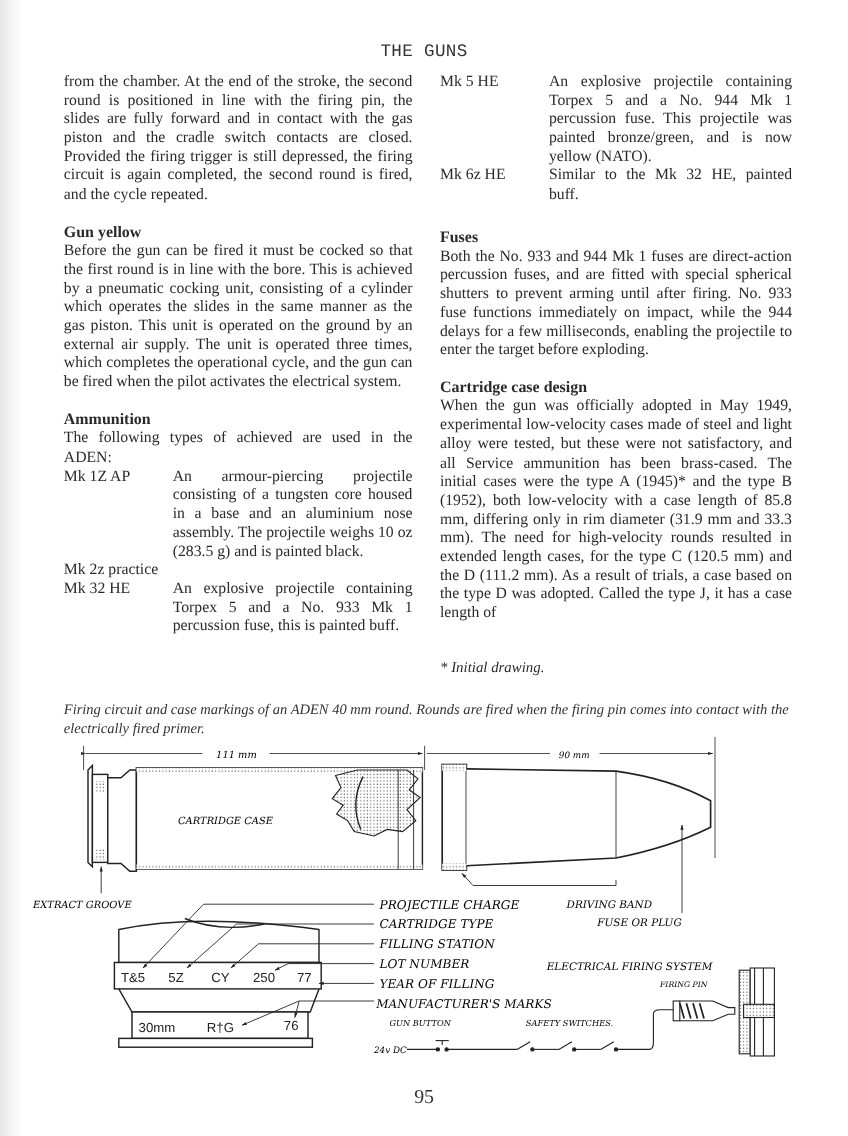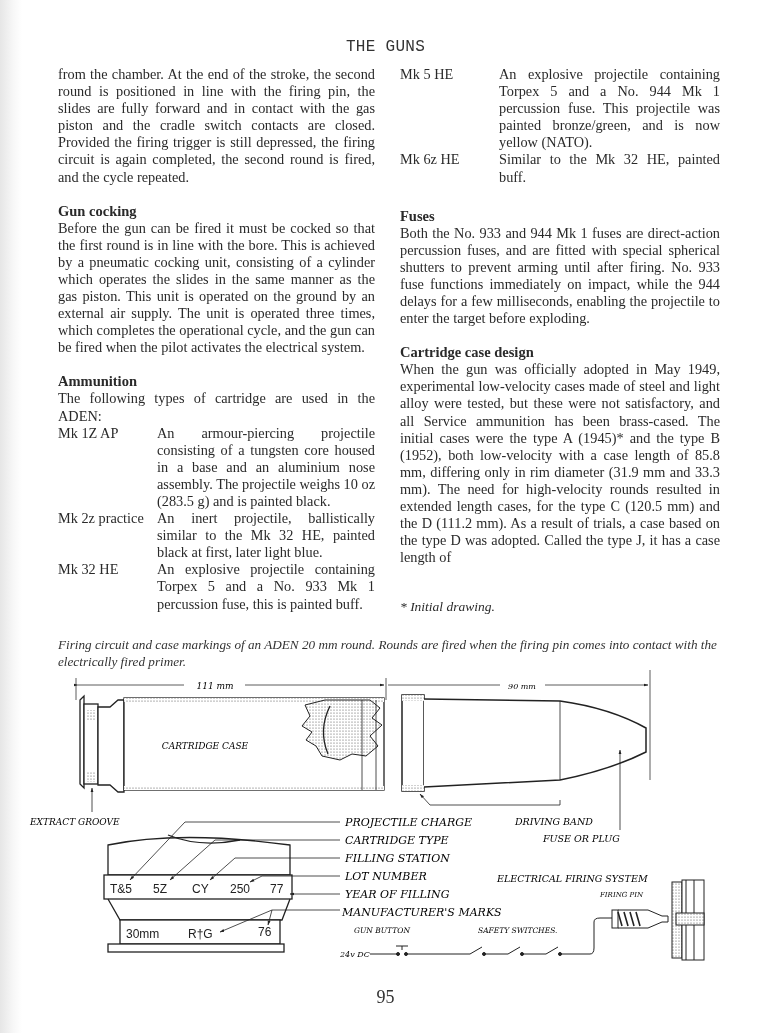--- a/index.html
+++ b/index.html
@@ -44,32 +44,31 @@
 </head>
 <body>
 
 <div class="page-edge"></div>
 
 <div class="running-head">THE GUNS</div>
 
 <div class="col col-left">
   <p class="just">from the chamber. At the end of the stroke, the second round is positioned in line with the firing pin, the slides are fully forward and in contact with the gas piston and the cradle switch contacts are closed. Provided the firing trigger is still depressed, the firing circuit is again completed, the second round is fired, and the cycle repeated.</p>
   <div class="gap-lg"></div>
-  <h3 class="subhead">Gun cocking</h3>
+  <h3 class="subhead">Gun yellow</h3>
   <p class="just">Before the gun can be fired it must be cocked so that the first round is in line with the bore. This is achieved by a pneumatic cocking unit, consisting of a cylinder which operates the slides in the same manner as the gas piston. This unit is operated on the ground by an external air supply. The unit is operated three times, which completes the operational cycle, and the gun can be fired when the pilot activates the electrical system.</p>
   <div class="gap-lg"></div>
   <h3 class="subhead">Ammunition</h3>
-  <p class="just">The following types of cartridge are used in the ADEN:</p>
+  <p class="just">The following types of achieved are used in the ADEN:</p>
   <div class="defrow">
     <span class="defterm">Mk 1Z AP</span>
     <span class="defbody">An armour-piercing projectile consisting of a tungsten core housed in a base and an aluminium nose assembly. The projectile weighs 10 oz (283.5 g) and is painted black.</span>
   </div>
   <div class="defrow">
     <span class="defterm">Mk 2z practice</span>
-    <span class="defbody">An inert projectile, ballistically similar to the Mk 32 HE, painted black at first, later light blue.</span>
   </div>
   <div class="defrow">
     <span class="defterm">Mk 32 HE</span>
     <span class="defbody">An explosive projectile containing Torpex 5 and a No. 933 Mk 1 percussion fuse, this is painted buff.</span>
   </div>
 </div>
 
 <div class="col col-right">
   <div class="defrow">
     <span class="defterm r">Mk 5 HE</span>
@@ -81,21 +80,21 @@
   </div>
   <div style="height:22px"></div>
   <h3 class="subhead">Fuses</h3>
   <p class="just">Both the No. 933 and 944 Mk 1 fuses are direct-action percussion fuses, and are fitted with special spherical shutters to prevent arming until after firing. No. 933 fuse functions immediately on impact, while the 944 delays for a few milliseconds, enabling the projectile to enter the target before exploding.</p>
   <div class="gap-lg"></div>
   <h3 class="subhead ital">Cartridge case design</h3>
   <p class="just">When the gun was officially adopted in May 1949, experimental low-velocity cases made of steel and light alloy were tested, but these were not satisfactory, and all Service ammunition has been brass-cased. The initial cases were the type A (1945)* and the type B (1952), both low-velocity with a case length of 85.8 mm, differing only in rim diameter (31.9 mm and 33.3 mm). The need for high-velocity rounds resulted in extended length cases, for the type C (120.5 mm) and the D (111.2 mm). As a result of trials, a case based on the type D was adopted. Called the type J, it has a case length of</p>
   <p class="footnote">* Initial drawing.</p>
 </div>
 
-<p class="caption">Firing circuit and case markings of an ADEN 20 mm round. Rounds are fired when the firing pin comes into contact with the electrically fired primer.</p>
+<p class="caption">Firing circuit and case markings of an ADEN 40 mm round. Rounds are fired when the firing pin comes into contact with the electrically fired primer.</p>
 
 <div class="figure">
   <svg width="771" height="300" viewBox="0 0 771 300" xmlns="http://www.w3.org/2000/svg">
     <defs>
       <pattern id="stip" width="3" height="3" patternUnits="userSpaceOnUse">
         <rect width="3" height="3" fill="#fff"></rect>
         <circle cx="1" cy="1" r="0.6" fill="#555"></circle>
       </pattern>
       <marker id="arr" viewBox="0 0 10 10" refX="9" refY="5" markerWidth="6" markerHeight="6" orient="auto">
         <path d="M0,2 L10,5 L0,8 z" fill="#222"></path>

